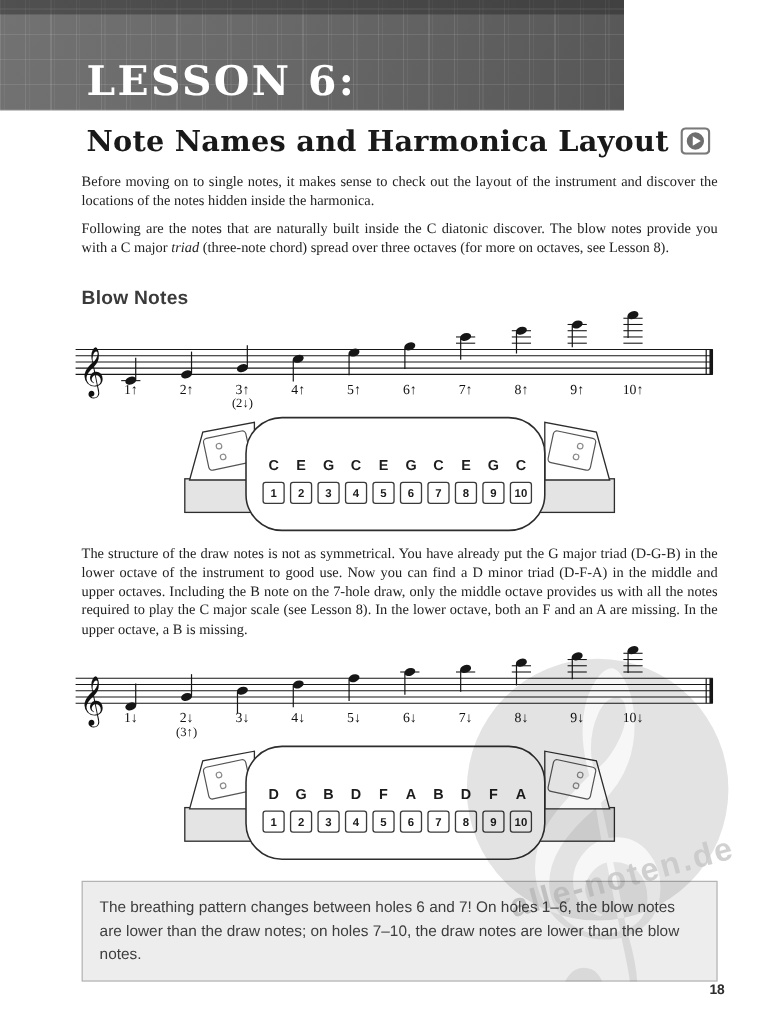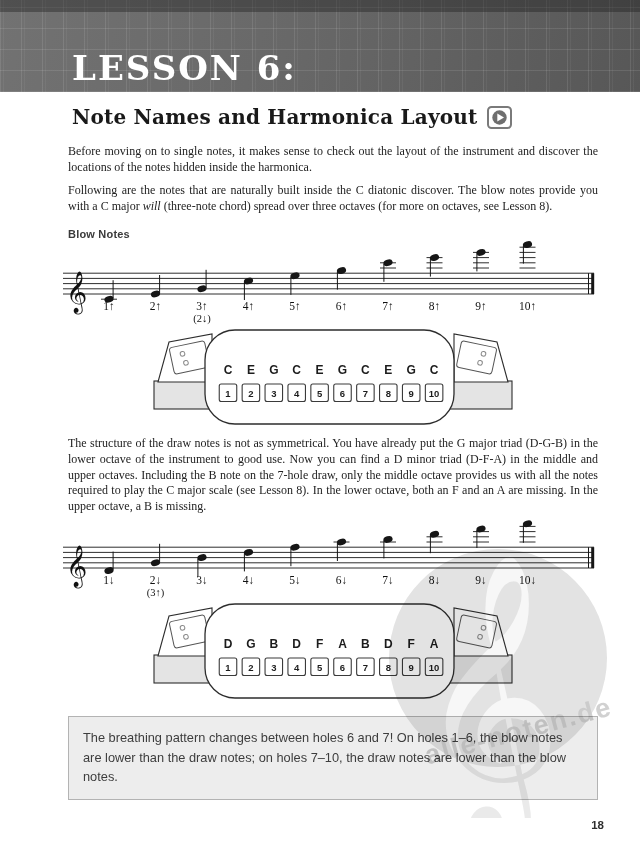--- a/index.html
+++ b/index.html
@@ -1,44 +1,44 @@
 <!DOCTYPE html>
 <html><head>
 <meta charset="utf-8">
 <style>
   html,body{margin:0;padding:0;background:#ffffff;}
   body{width:640px;height:853px;overflow:hidden;position:relative;
        font-family:"Liberation Serif","DejaVu Serif",serif;color:#1c1c1c;}
 
   
-  .banner{position:relative;width:640px;height:92px;
+  .banner{position:relative;width:520px;height:92px;
     background:
       repeating-linear-gradient(90deg, rgba(255,255,255,.10) 0 1px, transparent 1px 21px),
       repeating-linear-gradient(0deg,  rgba(255,255,255,.10) 0 1px, transparent 1px 21px),
       repeating-linear-gradient(90deg, transparent 0 3px, rgba(255,255,255,.05) 3px 4px, transparent 4px 21px),
       linear-gradient(105deg,#727272 0%,#686868 45%,#575757 100%);
   }
   .banner .topstrip{position:absolute;left:0;top:0;width:100%;height:12px;
     background:rgba(30,30,30,.40);}
   .lesson-label{position:absolute;left:72px;bottom:4px;margin:0;
     font-family:"DejaVu Serif","Liberation Serif",serif;font-weight:bold;
     font-size:34px;letter-spacing:2px;color:#ffffff;}
 
   .title-row{display:flex;align-items:center;gap:10px;margin:6px 0 0 72px;height:38px;}
   .page-title{margin:0;font-family:"DejaVu Serif","Liberation Serif",serif;
-    font-weight:bold;font-size:20px;letter-spacing:.2px;color:#191919;}
+    font-weight:bold;font-size:24px;letter-spacing:.2px;color:#191919;}
   .video-icon{flex:0 0 auto;}
 
   
   .content{margin:0 42px 0 68px;width:530px;}
   .content p{margin:8px 0 0 0;font-size:12px;line-height:1.30;text-align:justify;color:#222;}
   .content p .it{font-style:italic;}
 
-  .sec-heading{margin:14px 0 4px 0;font-family:"Liberation Sans","DejaVu Sans",sans-serif;
-    font-weight:600;font-size:11px;color:#3a3a3a;letter-spacing:.2px;}
+  .sec-heading{margin:26px 0 4px 0;font-family:"Liberation Sans","DejaVu Sans",sans-serif;
+    font-weight:600;font-size:16px;color:#3a3a3a;letter-spacing:.2px;}
 
   
   .staff-svg{display:block;margin:4px 0 0 -5px;width:537px;height:80px;overflow:visible;}
   .clef{font-family:"DejaVu Sans","DejaVu Serif",sans-serif;fill:#111;}
   .numlabel{font-family:"Liberation Serif","DejaVu Serif",serif;font-size:11.5px;fill:#111;}
   .sublabel{font-family:"Liberation Serif","DejaVu Serif",serif;font-size:10.5px;fill:#111;}
 
   .harp-svg{display:block;margin:2px auto 0 auto;width:362px;height:102px;}
   .harp-letter{font-family:"Liberation Sans","DejaVu Sans",sans-serif;font-weight:bold;
     font-size:12px;fill:#1c1c1c;}
@@ -73,21 +73,21 @@
   <h2 class="page-title">Note Names and Harmonica Layout</h2>
   <svg class="video-icon" width="25" height="23" viewBox="0 0 25 23">
     <rect x="1" y="1" width="23" height="21" rx="3.5" fill="#ffffff" stroke="#7a7a7a" stroke-width="2"></rect>
     <circle cx="12.5" cy="11.5" r="7.2" fill="#6e6e6e"></circle>
     <polygon points="10.3,7.6 17,11.5 10.3,15.4" fill="#ffffff"></polygon>
   </svg>
 </div>
 
 <div class="content">
   <p>Before moving on to single notes, it makes sense to check out the layout of the instrument and discover the locations of the notes hidden inside the harmonica.</p>
-  <p><span>Following are the notes that are naturally built inside the C diatonic discover. The blow notes provide you with a C major </span><span class="it">will</span><span> (three-note chord) spread over three octaves (for more on octaves, see Lesson 8).</span></p>
+  <p><span>Following are the notes that are naturally built inside the C diatonic discover. The blow notes provide you with a C major </span><span class="it">triad</span><span> (three-note chord) spread over three octaves (for more on octaves, see Lesson 8).</span></p>
 
   <h3 class="sec-heading">Blow Notes</h3>
   <svg id="staff-blow" class="staff-svg" viewBox="0 0 537 80">
       <line x1="0" y1="50" x2="531" y2="50" stroke="#161616" stroke-width="0.9"></line>
       <line x1="0" y1="44.8" x2="531" y2="44.8" stroke="#161616" stroke-width="0.9"></line>
       <line x1="0" y1="39.6" x2="531" y2="39.6" stroke="#161616" stroke-width="0.9"></line>
       <line x1="0" y1="34.4" x2="531" y2="34.4" stroke="#161616" stroke-width="0.9"></line>
       <line x1="0" y1="29.2" x2="531" y2="29.2" stroke="#161616" stroke-width="0.9"></line>
       <line x1="525.5" y1="29.2" x2="525.5" y2="50" stroke="#161616" stroke-width="1"></line>
       <rect x="528.2" y="29.2" width="3" height="20.8" fill="#161616"></rect>

